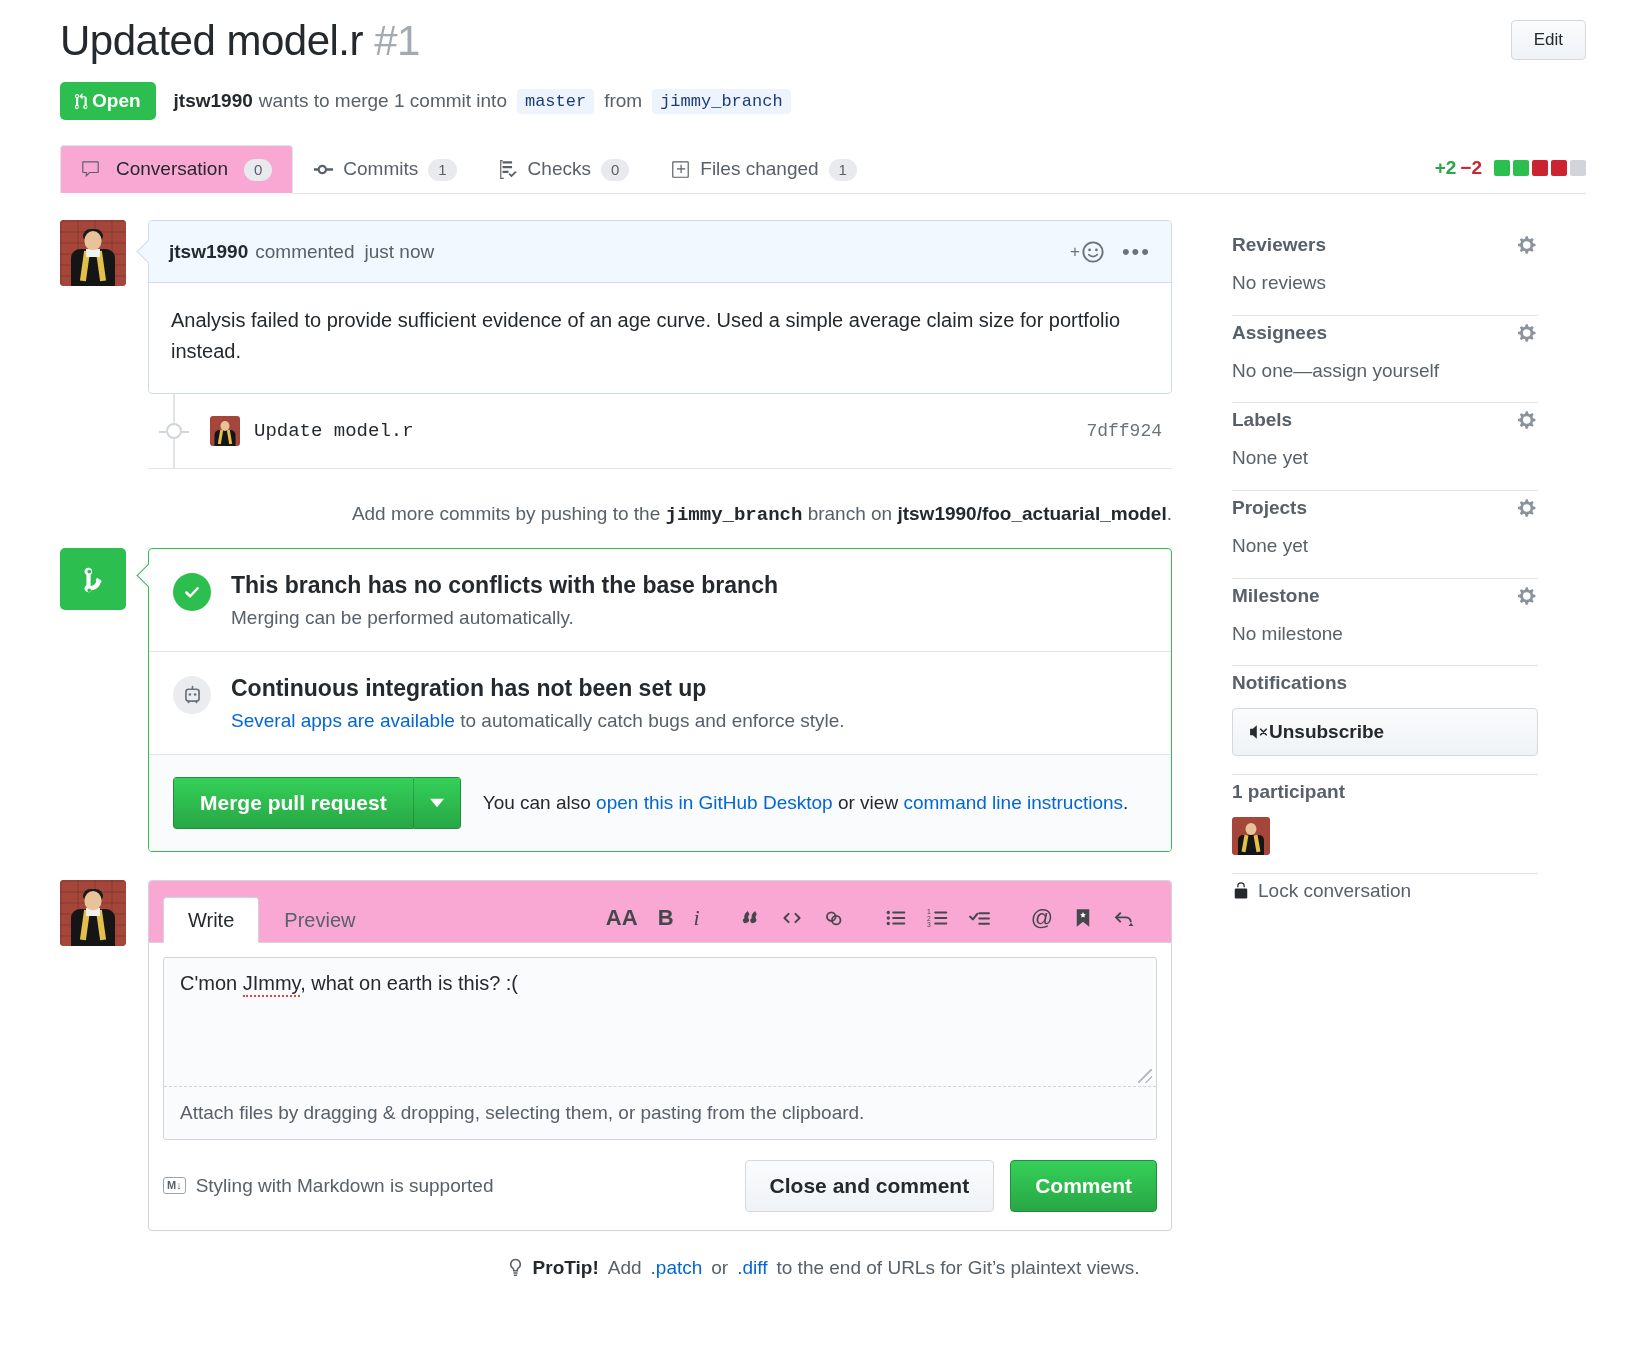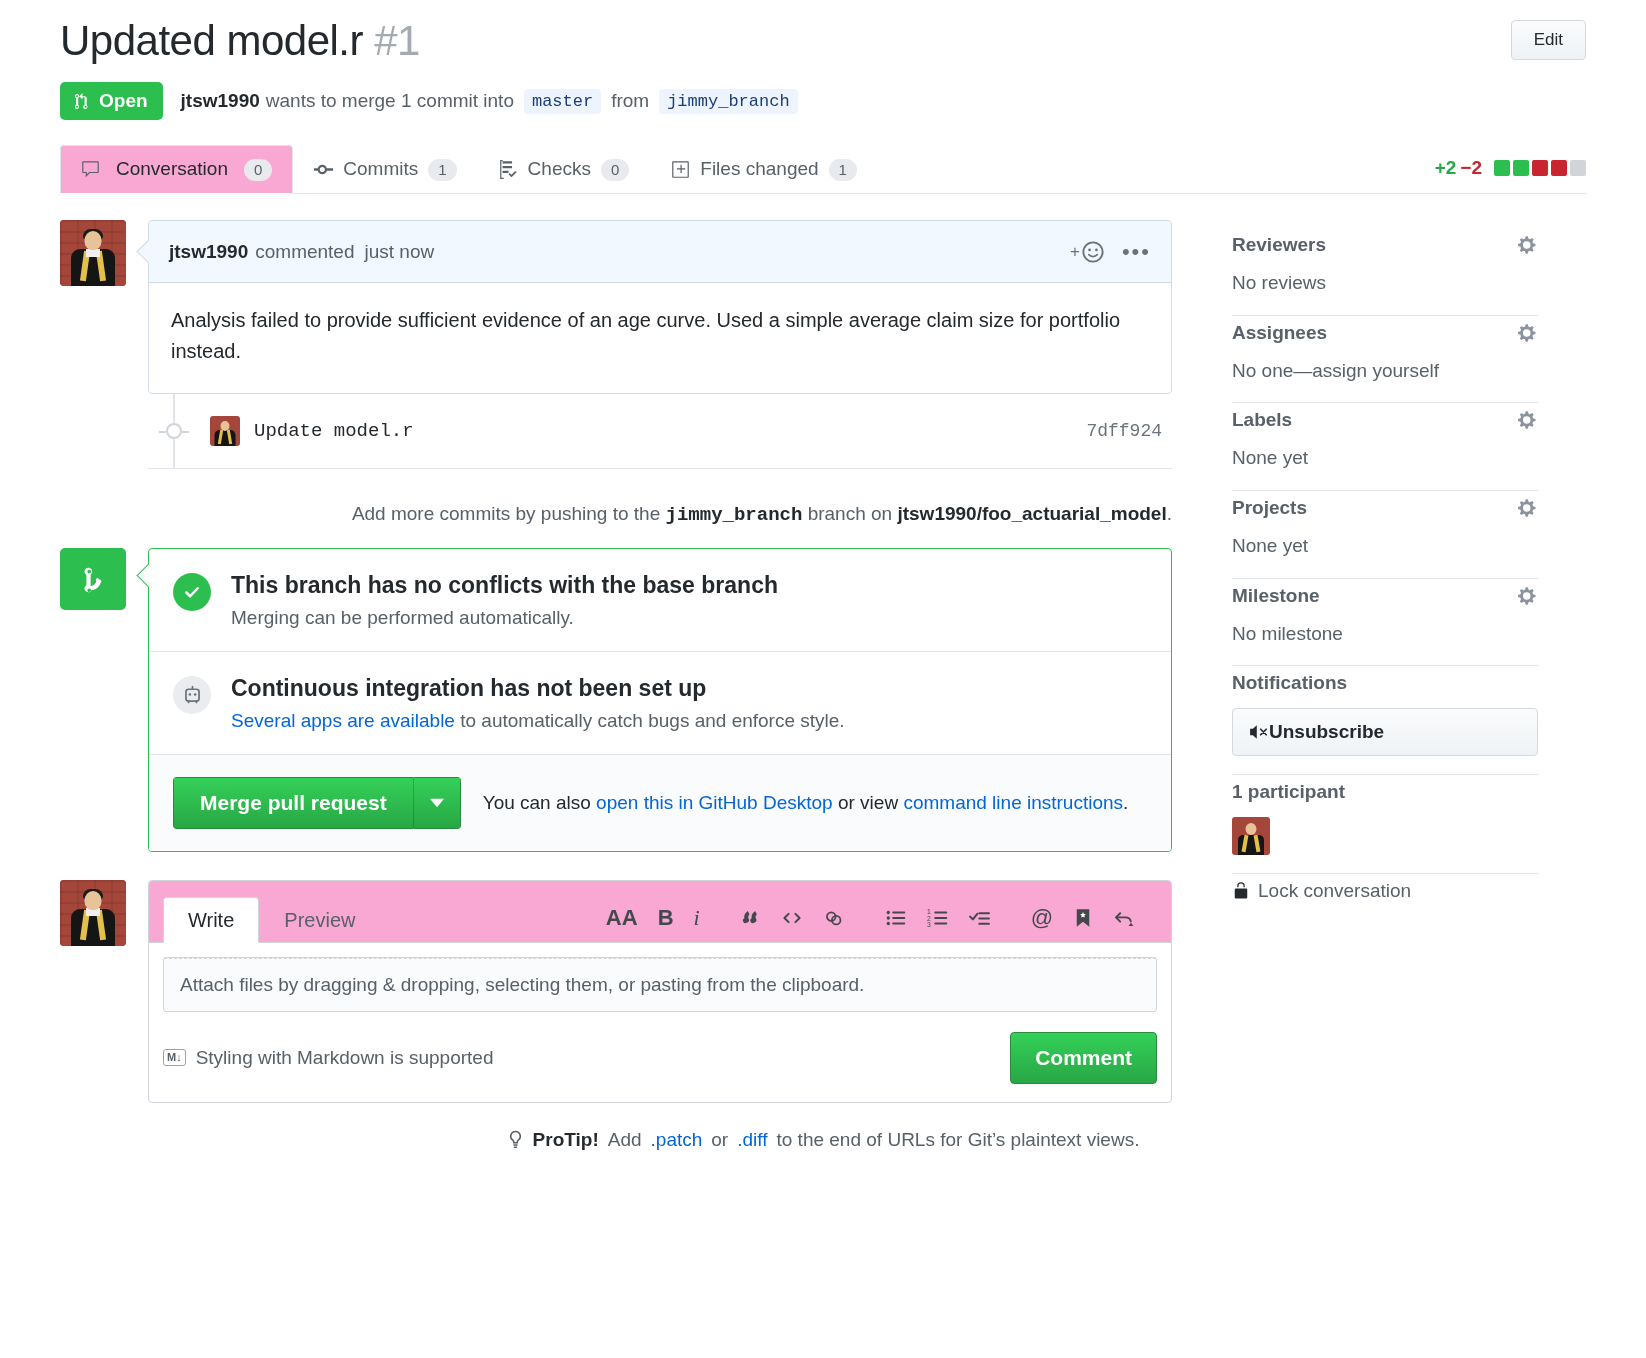--- a/index.html
+++ b/index.html
@@ -23,21 +23,21 @@
   .pr-number { color: #a3aab1; font-weight: 300; }
   .edit-btn {
     position: absolute; right: 60px; top: 20px;
     background: linear-gradient(#fafbfc,#eff3f6);
     border: 1px solid #d5d9dd; border-radius: 4px;
     font-size: 17px; color: #24292e; padding: 9px 22px;
     font-family: "Liberation Sans", sans-serif; cursor: pointer;
   }
   .subhead { display: flex; align-items: center; margin-top: 18px; font-size: 19px; color: #586069; }
   .state-badge {
-    display: inline-flex; align-items: center; gap: 7px;
+    display: inline-flex; align-items: center; 
     background: #2cbe4e; color: #fff; border-radius: 5px;
     padding: 8px 15px; font-size: 19px; font-weight: bold; margin-right: 18px;
   }
   .state-badge svg { display: block; }
   .subhead .author { color: #24292e; font-weight: bold; }
   .branch-chip {
     background: #eef4fd; color: #1b3d78; border-radius: 4px;
     padding: 3px 8px; font-family: "Liberation Mono", monospace;
     font-size: 17px; margin: 0 4px;
   }
@@ -544,29 +544,34 @@
                     <path fill="none" stroke="#44484d" stroke-width="1.6" stroke-linecap="round" stroke-linejoin="round" d="M6 4L2.5 7.5 6 11"></path>
                     <path fill="none" stroke="#44484d" stroke-width="1.6" stroke-linecap="round" d="M2.8 7.5h7.4c2.6 0 4.3 1.4 4.6 3.4"></path>
                     <path fill="#44484d" d="M15 12l2 2.6h-4z"></path>
                   </svg>
                 </span>
               </div>
             </div>
           </div>
           <div class="form-inner">
             <div class="ta-wrap">
+              <div class="textarea">
+                <span>C'mon </span><span class="spell">JImmy</span><span>, what on earth is this? :(</span>
+                <span class="resize"></span>
+              </div>
               <div class="drop-zone">Attach files by dragging &amp; dropping, selecting them, or pasting from the clipboard.</div>
             </div>
           </div>
           <div class="form-footer">
             <div class="md-note">
               <span class="md-badge">M↓</span>
               <span>Styling with Markdown is supported</span>
             </div>
             <div class="footer-btns">
+              <button class="btn-grey">Close and comment</button>
               <button class="btn-green">Comment</button>
             </div>
           </div>
         </div>
       </div>
     </div>
 
     <div class="side-col">
       <div class="side-sec">
         <div class="side-head">

